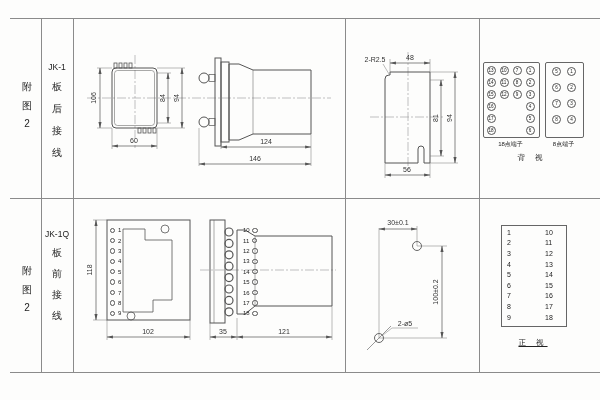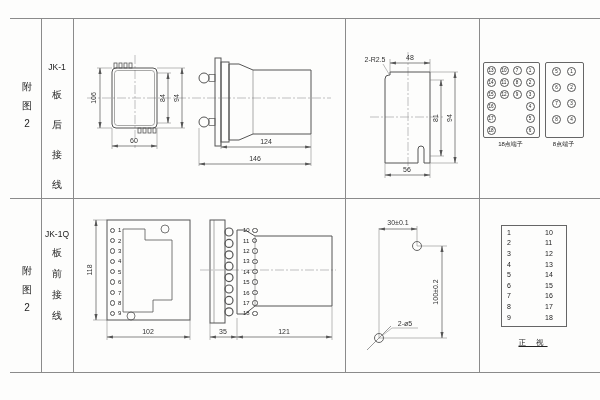--- a/index.html
+++ b/index.html
@@ -44,21 +44,21 @@
   <div class="vline" style="left:41px;top:18px;height:354px;"></div>
   <div class="vline" style="left:73px;top:18px;height:354px;"></div>
   <div class="vline" style="left:345px;top:18px;height:354px;"></div>
   <div class="vline" style="left:479px;top:18px;height:354px;"></div>
 
   <div class="vstack" style="left:14px;top:80px;width:26px;gap:5px;">
     <span class="cjk">附</span>
     <span class="cjk">图</span>
     <span class="cjk">2</span>
   </div>
-  <div class="vstack" style="left:42px;top:62px;width:30px;gap:16px;">
+  <div class="vstack" style="left:42px;top:62px;width:30px;gap:8px;">
     <span class="model">JK-1</span>
     <span class="cjk">板</span>
     <span class="cjk">后</span>
     <span class="cjk">接</span>
     <span class="cjk">线</span>
   </div>
 
   <svg class="svgbox" style="left:73px;top:18px;" width="272" height="180" viewBox="0 0 272 180">
     <defs>
       <marker id="arrA" viewBox="0 0 8 4" markerWidth="9" markerHeight="5" refX="7.5" refY="2" orient="auto-start-reverse">
@@ -203,20 +203,21 @@
         </div>
       <div class="tcol8" style="left:21px;top:4px;">
           <span class="circ">1</span>
           <span class="circ">2</span>
           <span class="circ">3</span>
           <span class="circ">4</span>
         </div>
     </div>
     <div class="small-label" style="left:2px;top:122px;width:59px;">18点端子</div>
     <div class="small-label" style="left:63px;top:122px;width:43px;">8点端子</div>
+    <div class="view-label" style="left:0px;top:135px;width:106px;">背 视</div>
   </div>
 
   <div class="vstack" style="left:14px;top:264px;width:26px;gap:5px;">
     <span class="cjk">附</span>
     <span class="cjk">图</span>
     <span class="cjk">2</span>
   </div>
   <div class="vstack" style="left:42px;top:229px;width:30px;gap:7px;">
     <span class="model">JK-1Q</span>
     <span class="cjk">板</span>

